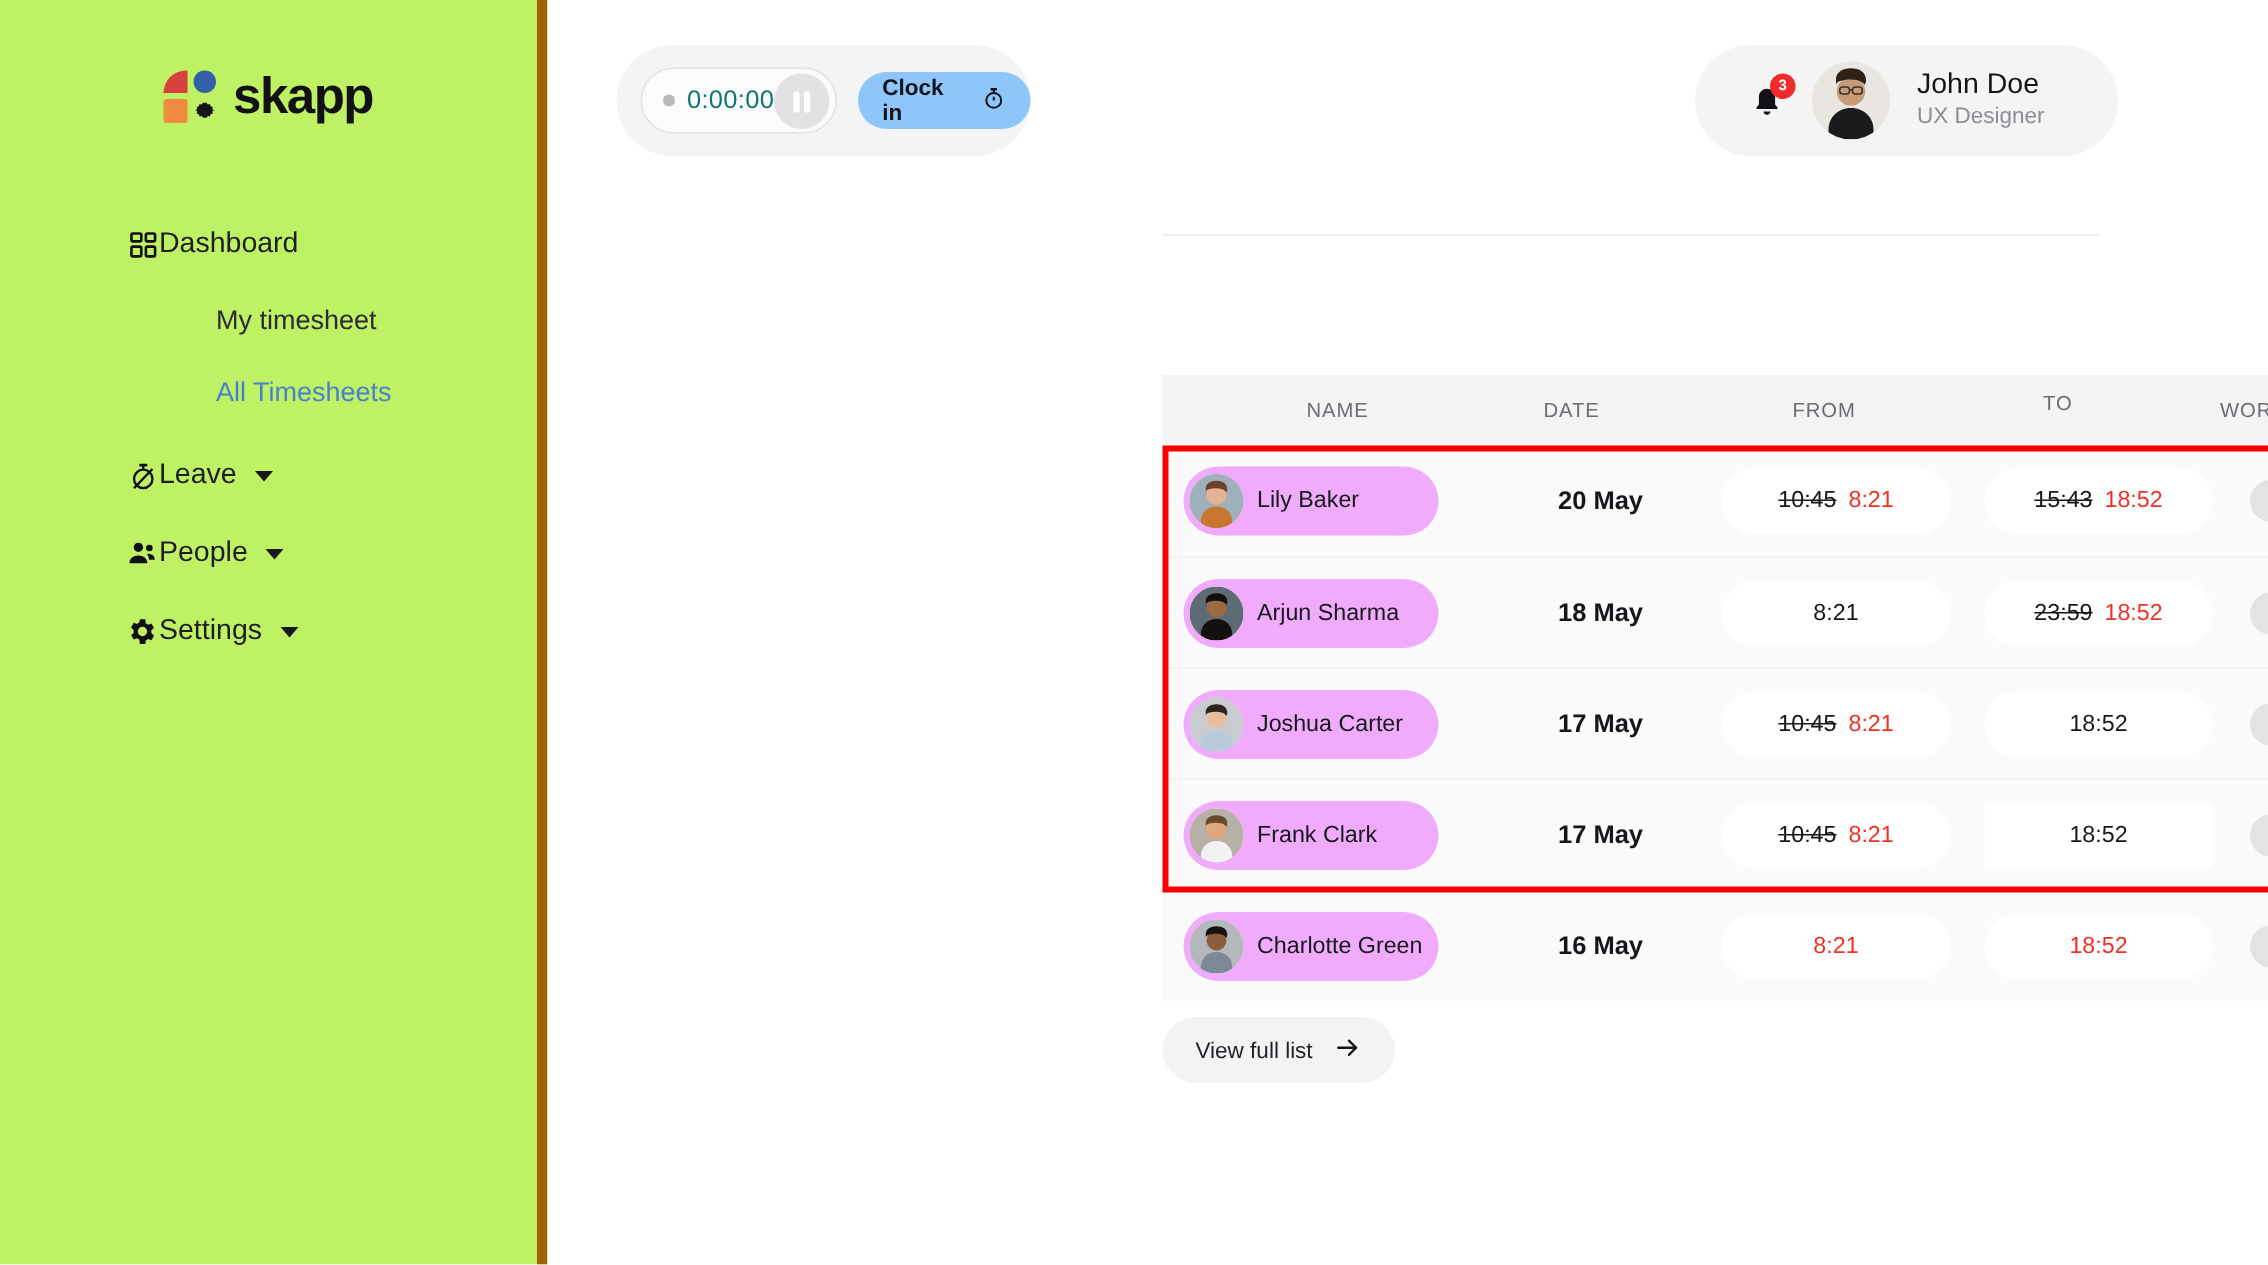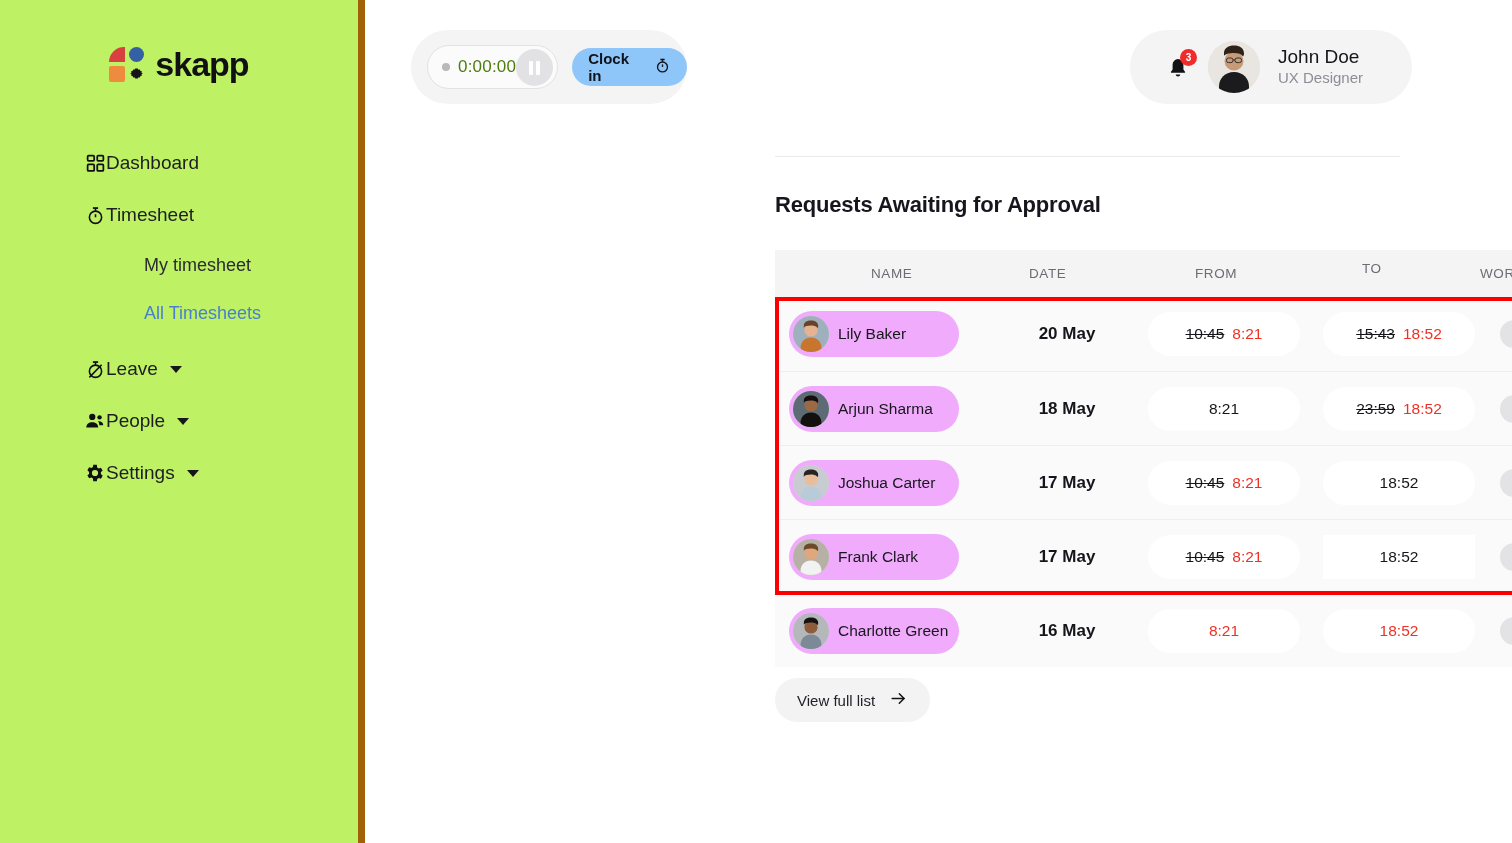--- a/index.html
+++ b/index.html
@@ -81,21 +81,21 @@
     background: #f4f4f4;
     display: flex; align-items: center; padding-left: 16px; gap: 14px;
   }
   .timer-pill {
     width: 158px; height: 44px; border-radius: 22px;
     border: 1px solid #e2e2e2; background: #fbfbfb;
     display: flex; align-items: center; padding-left: 14px;
     position: relative;
   }
   .timer-dot { width: 8px; height: 8px; border-radius: 50%; background: #b9b9b9; }
-  .timer-val { font-size: 17px; color: #4d7c0f; margin-left: 8px; letter-spacing: .2px; }
+  .timer-val { font-size: 17px; color: #0f766e; margin-left: 8px; letter-spacing: .2px; }
   .pause-btn {
     position: absolute; right: 4px; top: 3px;
     width: 37px; height: 37px; border-radius: 50%;
     background: #e2e2e4; display: flex; align-items: center;
     justify-content: center; gap: 3px; cursor: pointer;
   }
   .pause-btn i { display: block; width: 4px; height: 14px; background: #ffffff; border-radius: 1px; }
   .clockin-btn {
     height: 38px; padding: 0 16px; border-radius: 19px;
     background: #8ec6fa; color: #10131a;
@@ -242,31 +242,20 @@
           <svg viewBox="0 0 24 24" width="21" height="21" fill="none" stroke="currentColor" stroke-width="2">
             <rect x="3" y="3" width="7.5" height="6" rx="1.2"></rect>
             <rect x="14" y="3" width="7" height="6" rx="1.2"></rect>
             <rect x="3" y="13" width="7.5" height="7.5" rx="1.2"></rect>
             <rect x="14" y="13" width="7" height="7.5" rx="1.2"></rect>
           </svg>
         </span>
         <span class="lbl">Dashboard</span>
       </div>
 
-      <div class="nav-item">
-        <span class="ic">
-          <svg viewBox="0 0 24 24" width="21" height="21" fill="none" stroke="currentColor" stroke-width="1.8">
-            <circle cx="12" cy="14" r="7"></circle>
-            <line x1="12" y1="10.5" x2="12" y2="14"></line>
-            <line x1="9" y1="3.5" x2="15" y2="3.5" stroke-width="2"></line>
-            <line x1="12" y1="3.5" x2="12" y2="7"></line>
-          </svg>
-        </span>
-        <span class="lbl">Timesheet</span>
-      </div>
 
       <div class="nav-sub">
         <span>My timesheet</span>
       </div>
       <div class="nav-sub active">
         <span>All Timesheets</span>
       </div>
 
       <div class="nav-gap"></div>
 
@@ -360,21 +349,20 @@
 
         <div>
           <div class="u-name">John Doe</div>
           <div class="u-role">UX Designer</div>
         </div>
       </div>
     </div>
 
     <div class="divider"></div>
 
-    <h1 class="section-title">Requests Awaiting for Approval</h1>
 
     <div class="table">
 
       <div class="thead">
         <div class="th th-name">NAME</div>
         <div class="th th-date">DATE</div>
         <div class="th th-from">FROM</div>
         <div class="th th-to">TO</div>
         <div class="th th-hours">WORKED HOURS</div>
       </div>

